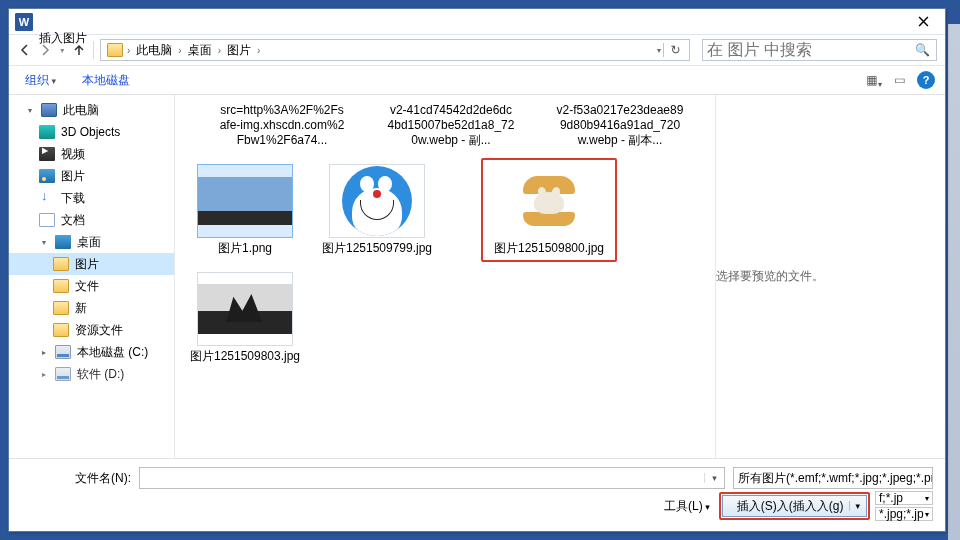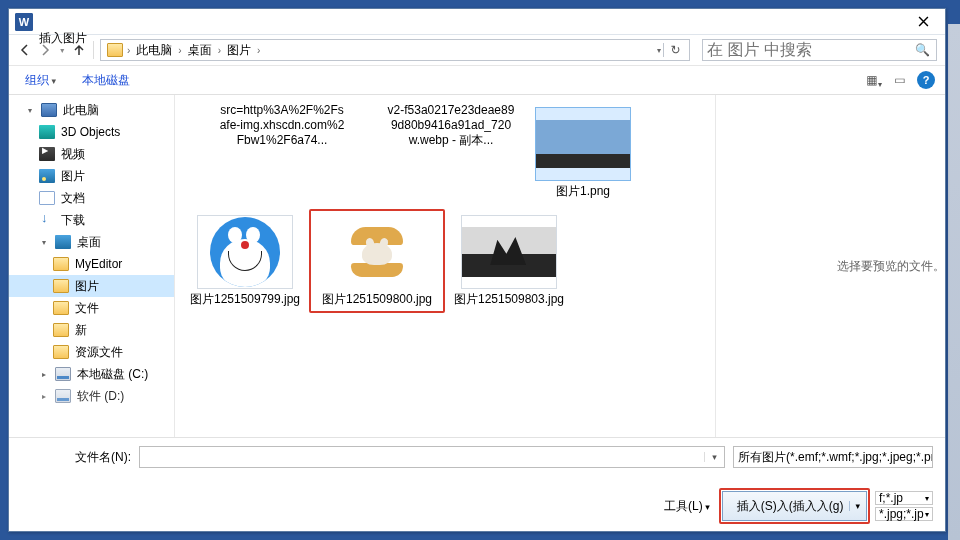--- a/index.html
+++ b/index.html
@@ -63,21 +63,21 @@
 .ico-disk::before{ content:""; position:absolute; left:1px; bottom:1px; height:3px; right:1px; background:#4d89c8;}
 
 .content { flex:1; display:flex; min-width:0; }
 .filesarea { flex:1; overflow:auto; padding: 6px 4px; }
 .filegrid { display:flex; flex-wrap:wrap; align-content:flex-start; }
 .fileitem { width: 132px; margin: 2px 0 6px 0; display:flex; flex-direction:column; align-items:center; text-align:center; padding:4px 2px; }
 .fileitem .thumb { width: 96px; height: 74px; border:1px solid #d4dbe3; background:#fff; display:flex; align-items:center; justify-content:center; overflow:hidden; margin-bottom:3px; }
 .fileitem .lbl { word-break: break-all; line-height:1.25; }
 .fileitem.nothumb { padding-top:0;margin-left:37px; }
 .fileitem.selected .thumb { background:#d9ecff; border-color:#7fb7ea; }
-.fileitem.selbox { position:relative; }
+.fileitem.selbox { position:relative;margin-left:40px; }
 .fileitem.selbox::after { content:""; position:absolute; inset:-2px; border:2px solid #d83a2c; border-radius:2px; pointer-events:none;}
 
 
 .th-chart { width:80%; height:70%; display:flex; align-items:flex-end; gap:3px; }
 .th-chart span { flex:1; background:#2a8dd4; }
 .th-chart span:nth-child(odd){ background:#5fb4e8; }
 .th-city { width:100%; height:48px; background: linear-gradient(#7ba8d6 70%, #2a2a2a 70%); }
 .th-dora { width:70px; height:70px; border-radius:50%; background:#2f8de0; position:relative; overflow:hidden;}
 .th-dora::before{content:"";position:absolute;left:10px;right:10px;bottom:0;top:22px;background:#fff;border-radius:50% 50% 40% 40%;}
 .th-dora::after{content:"";position:absolute;left:18px;top:10px;width:14px;height:16px;background:#fff;border-radius:50%;box-shadow:18px 0 0 #fff;}
@@ -90,36 +90,36 @@
 .th-burger .cat::before{content:"";position:absolute;left:4px;top:-5px;width:8px;height:10px;background:#efe8dc;border-radius:50% 50% 0 0;transform:rotate(-15deg);}
 .th-burger .cat::after{content:"";position:absolute;right:4px;top:-5px;width:8px;height:10px;background:#efe8dc;border-radius:50% 50% 0 0;transform:rotate(15deg);}
 .th-rocks { width:100%; height:50px; background:linear-gradient(#d9d9d9 55%, #262626 55%); filter:grayscale(1); position:relative;}
 .th-rocks::after{content:"";position:absolute;left:30%;bottom:12px;width:36px;height:28px;background:#1d1d1d;clip-path:polygon(0 100%,20% 10%,45% 60%,70% 0,100% 100%);}
 .th-leather { width:100%; height:100%; background:
   radial-gradient(circle at 20% 30%, rgba(0,0,0,0.15) 1px, transparent 2px),
   radial-gradient(circle at 60% 70%, rgba(0,0,0,0.15) 1px, transparent 2px),
   radial-gradient(circle at 80% 20%, rgba(0,0,0,0.1) 1px, transparent 2px),
   #7a4a28; background-size: 10px 10px, 12px 12px, 8px 8px, auto; }
 
-.preview { width: 230px; border-left:1px solid #e8e8e8; display:flex; align-items:center; justify-content:flex-end; color:#666; }
+.preview { width: 230px; border-left:1px solid #e8e8e8; display:flex; align-items:center; justify-content:flex-start; color:#666; }
 
 .footer { border-top:1px solid #e2e2e2; padding:8px 12px 10px; background:#fff; }
-.frow { display:flex; align-items:center; gap:8px; margin-bottom:23px; }
+.frow { display:flex; align-items:center; gap:8px; margin-bottom:2px; }
 .frow .flabel { width: 110px; text-align:right; }
 .frow .fname { flex:1; border:1px solid #bdbdbd; height:22px; display:flex; align-items:center; }
 .frow .fname input { flex:1; border:none; outline:none; padding:0 4px; }
 .frow .fname .dd { width:20px; text-align:center; border-left:1px solid #ddd; font-size:9px; color:#555; cursor:pointer;}
 .typebox { width: 200px; border:1px solid #bdbdbd; height:22px; display:flex; align-items:center; padding-left:4px; overflow:hidden; white-space:nowrap; }
 
 .frow2 { display:flex; align-items:center; justify-content:flex-end; gap:8px; }
 .toolsbtn { padding:2px 4px; cursor:pointer; }
 .toolsbtn::after{ content:" \25BE"; font-size:9px;}
 .insertgrp { position:relative; }
 .insertgrp::before { content:""; position:absolute; inset:-3px; border:2px solid #d83a2c; pointer-events:none; border-radius:2px; }
-.insertbtn { height:30px; border:1px solid #7a9fc7; background:linear-gradient(#f4f8fc,#dde9f5); display:flex; align-items:center; padding:0 6px 0 14px; cursor:pointer; white-space:nowrap; max-width:150px; overflow:hidden;}
+.insertbtn { height:22px; border:1px solid #7a9fc7; background:linear-gradient(#f4f8fc,#dde9f5); display:flex; align-items:center; padding:0 6px 0 14px; cursor:pointer; white-space:nowrap; max-width:150px; overflow:hidden;}
 .insertbtn .dd { margin-left:6px; font-size:9px; border-left:1px solid #a9c0da; padding-left:5px; }
 .stackdd { width:58px; height:14px; border:1px solid #c8c8c8; font-size:10px; display:flex; align-items:center; padding:0 3px;}
 .stackdd .dd{ margin-left:auto; font-size:8px;}
 .stackcol { display:flex; flex-direction:column; gap:2px; }
 </style>
 </head>
 <body>
 
 <div class="word-bg"></div>
 <div class="word-chrome-right"></div>
@@ -205,35 +205,31 @@
         </div>
       <div class="node d1">
           <span class="ico ico-video"></span>
           <span>视频</span>
         </div>
       <div class="node d1">
           <span class="ico ico-img"></span>
           <span>图片</span>
         </div>
       <div class="node d1">
+          <span class="ico ico-dl"></span>
+          <span>下载</span>
+        </div>
+      <div class="node d1">
           <span class="ico ico-doc"></span>
           <span>文档</span>
-        </div>
-      <div class="node d1">
-          <span class="ico ico-dl"></span>
-          <span>下载</span>
         </div>
       <div class="node d1">
           <span class="tw">▾</span>
           <span class="ico ico-desk"></span>
           <span>桌面</span>
-        </div>
-      <div class="node d2">
-          <span class="ico ico-folder"></span>
-          <span>MyEditor</span>
         </div>
       <div class="node d2 sel">
           <span class="ico ico-folder"></span>
           <span>图片</span>
         </div>
       <div class="node d2">
           <span class="ico ico-folder"></span>
           <span>文件</span>
         </div>
       <div class="node d2">
@@ -254,20 +250,23 @@
           <span class="ico ico-disk"></span>
           <span>软件 (D:)</span>
         </div>
     </div>
 
     <div class="content">
       <div class="filesarea">
         <div class="filegrid" id="filegrid">
             <div class="fileitem nothumb">
               <div class="lbl">src=http%3A%2F%2Fsafe-img.xhscdn.com%2Fbw1%2F6a74...</div>
+            </div>
+            <div class="fileitem nothumb">
+              <div class="lbl">v2-41cd74542d2de6dc4bd15007be52d1a8_720w.webp - 副...</div>
             </div>
             <div class="fileitem nothumb">
               <div class="lbl">v2-f53a0217e23deae899d80b9416a91ad_720w.webp - 副本...</div>
             </div>
             <div class="fileitem selected">
               <div class="thumb">
                 <div class="th-city"></div>
               </div>
               <div class="lbl">图片1.png</div>
             </div>

